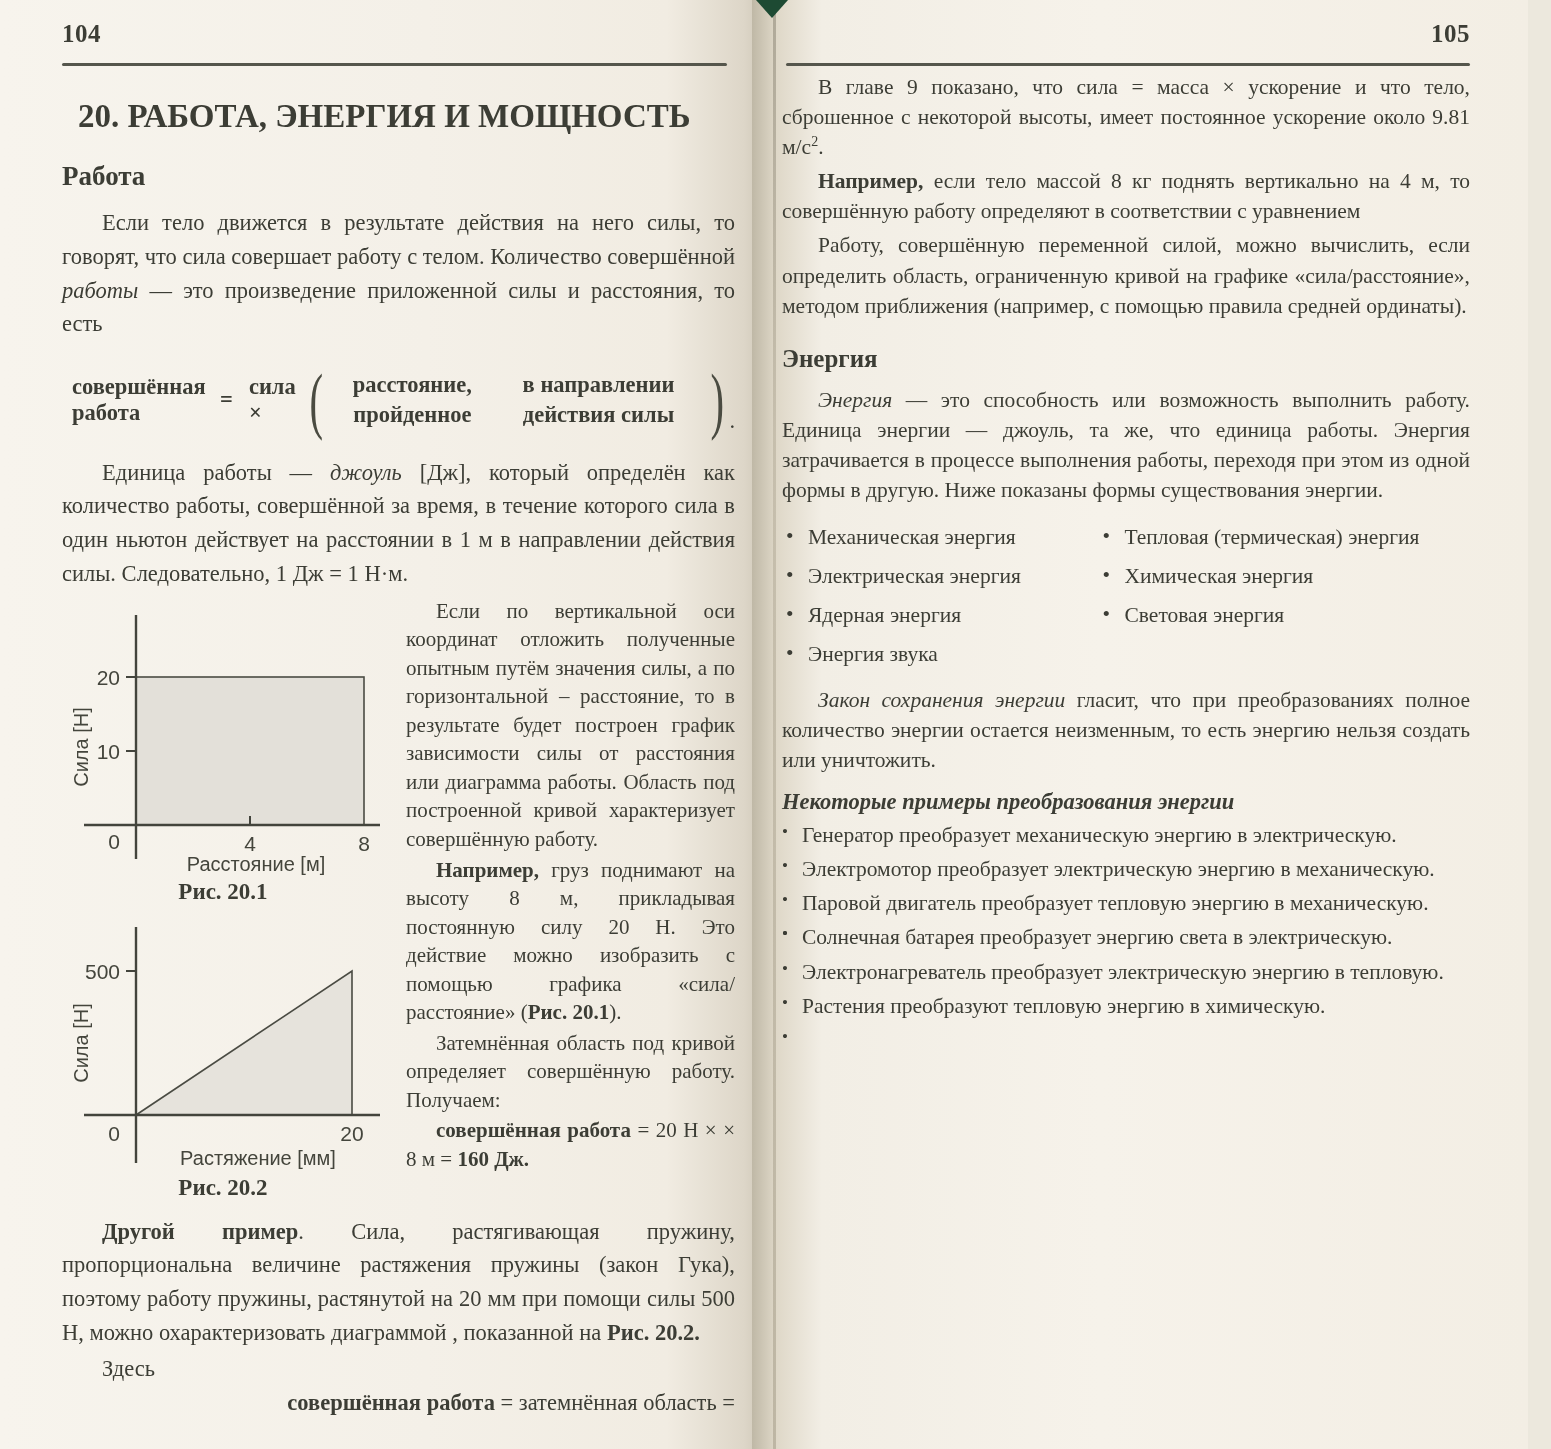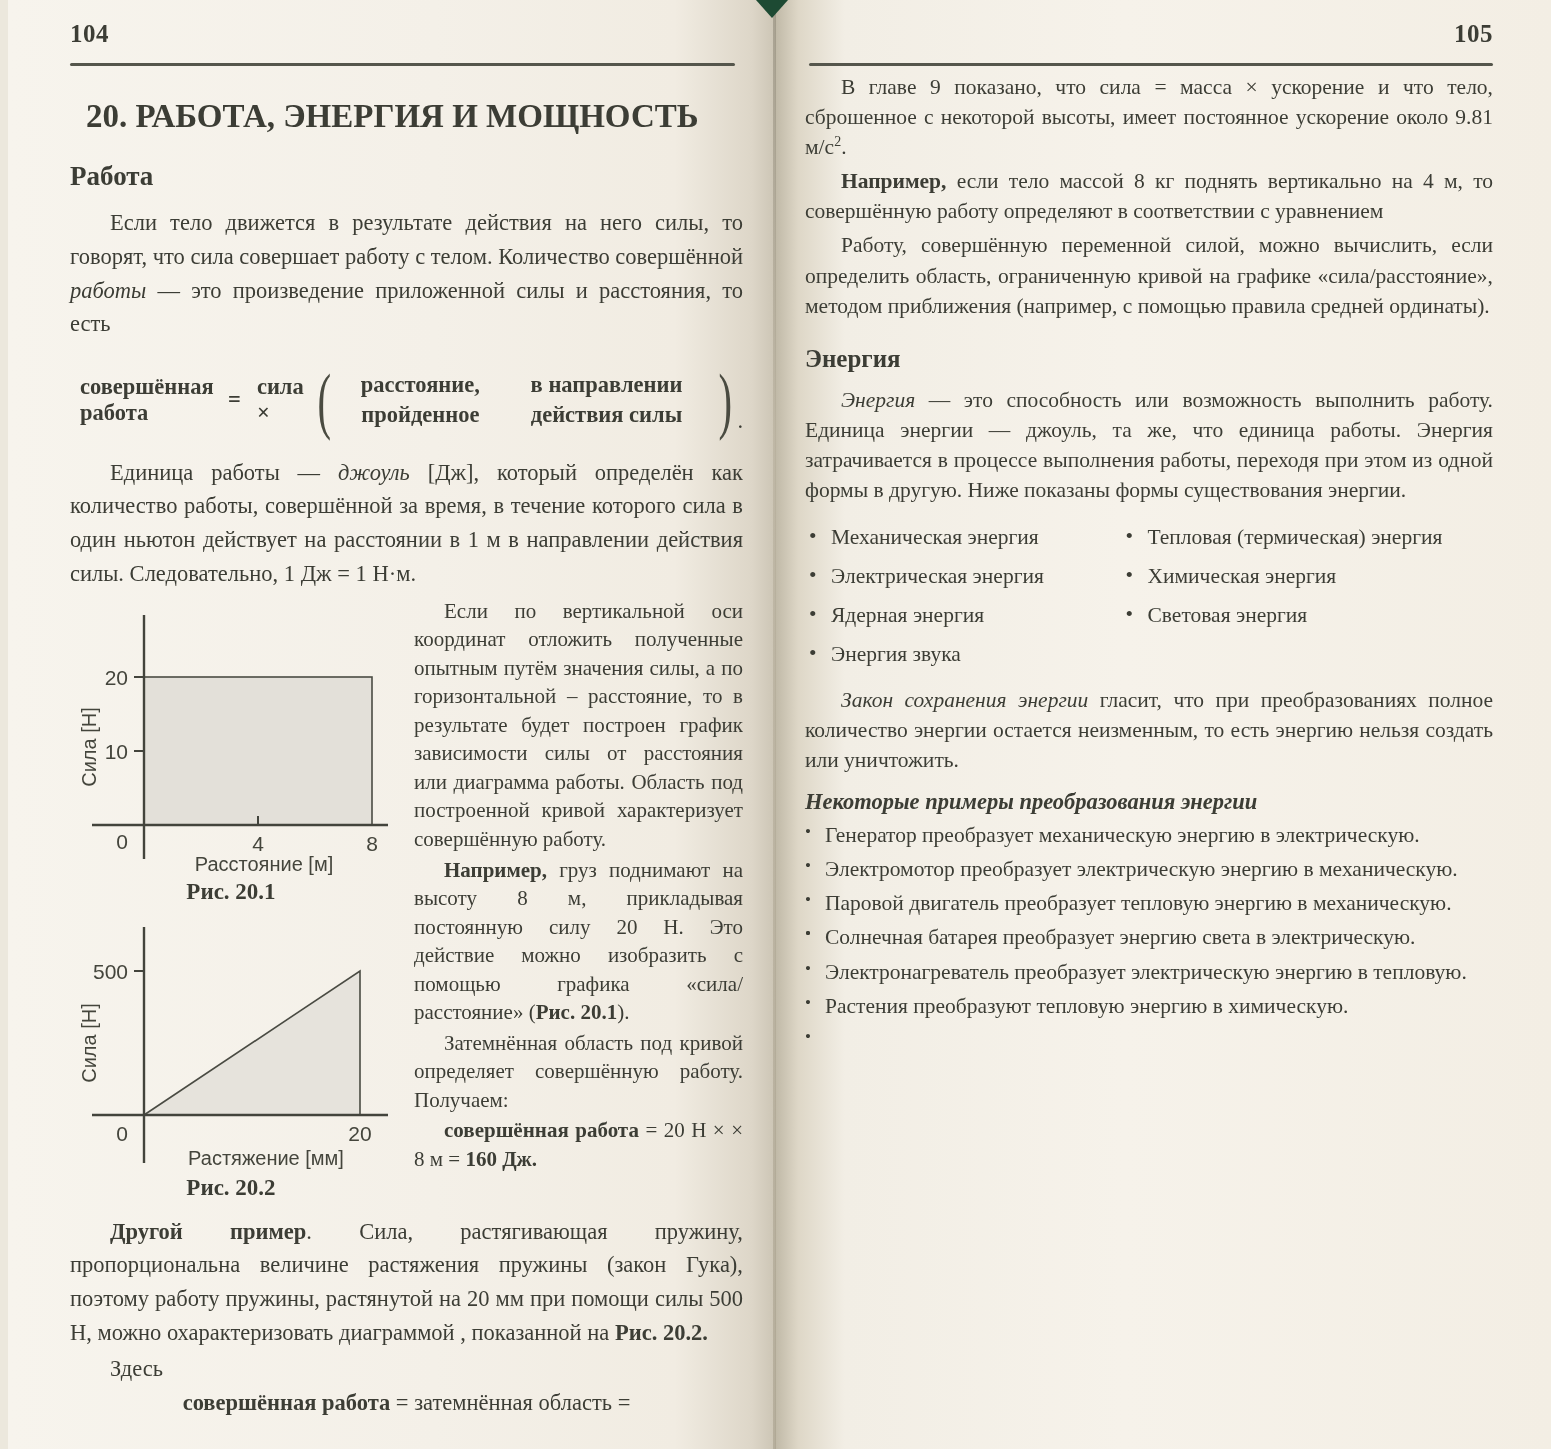--- a/index.html
+++ b/index.html
@@ -4,26 +4,26 @@
 <style>
   html,body { margin:0; padding:0; }
   body {
     width:1551px; height:1449px; position:relative; overflow:hidden;
     background:#ece8dd;
     font-family:"Liberation Serif", serif;
     color:#3c3d35;
   }
   .page { position:absolute; top:0; height:1449px; box-sizing:border-box; }
   .page-left {
-    left:8px; width:775px;
+    left:0; width:775px;
     background:linear-gradient(90deg,#f7f4ed 0%,#f4f0e8 55%,#f1ece2 86%,#ddd6c8 96%,#c6bfae 100%);
     padding:20px 40px 0 62px;
   }
   .page-right {
-    left:775px; width:776px;
+    left:752px; width:776px;
     background:linear-gradient(90deg,#bfb8a6 0%,#ded7c7 3%,#f2eee5 9%,#f6f2ea 45%,#f3eee4 100%);
     padding:20px 58px 0 30px;
   }
   .cover-wedge {
     position:absolute; left:756px; top:0; width:0; height:0;
     border-left:16px solid transparent; border-right:16px solid transparent;
     border-top:18px solid #1d4a33;
   }
   .gutter-line { position:absolute; left:773px; top:0; width:3px; height:1449px;
     background:linear-gradient(180deg,#8a8474,#b4ac99 30%,#a49c88); opacity:.55; }
@@ -59,21 +59,21 @@
   .figcaption { text-align:center; font-weight:bold; font-size:23px;
     margin:0 0 14px; }
   svg .axlbl { font-family:"Liberation Sans", sans-serif; font-size:20px; fill:#44453c; }
   svg .tick  { font-family:"Liberation Sans", sans-serif; font-size:21px; fill:#44453c; }
 
   p.wrapp { font-size:21px; line-height:1.36; text-align:justify;
     text-indent:30px; margin:0 0 2px; }
   .clr { clear:both; }
 
   .zdes-line { font-size:22.5px; text-indent:40px; margin:2px 0 8px; }
-  .eqc { text-align:center; font-size:22.5px; margin:8px 0 12px; }
+  .eqc { text-align:right; font-size:22.5px; margin:8px 0 12px; }
   sup.sp { font-size:14px; vertical-align:super; line-height:0; }
 
   
   .rp p.body { font-size:21.5px; line-height:1.4; margin:0 0 4px; text-indent:36px; }
   .eqblock { text-align:center; font-size:21.5px; line-height:1.6; margin:10px 0 12px; }
   h2.sect-r { font-size:25px; font-weight:bold; margin:24px 0 12px; }
   .forms { display:flex; margin:8px 0 6px; }
   ul.blist { list-style:none; margin:0; padding:0; }
   .forms .c1 { width:46%; } .forms .c2 { width:54%; }
   ul.blist li { position:relative; padding-left:26px; font-size:21.5px;

